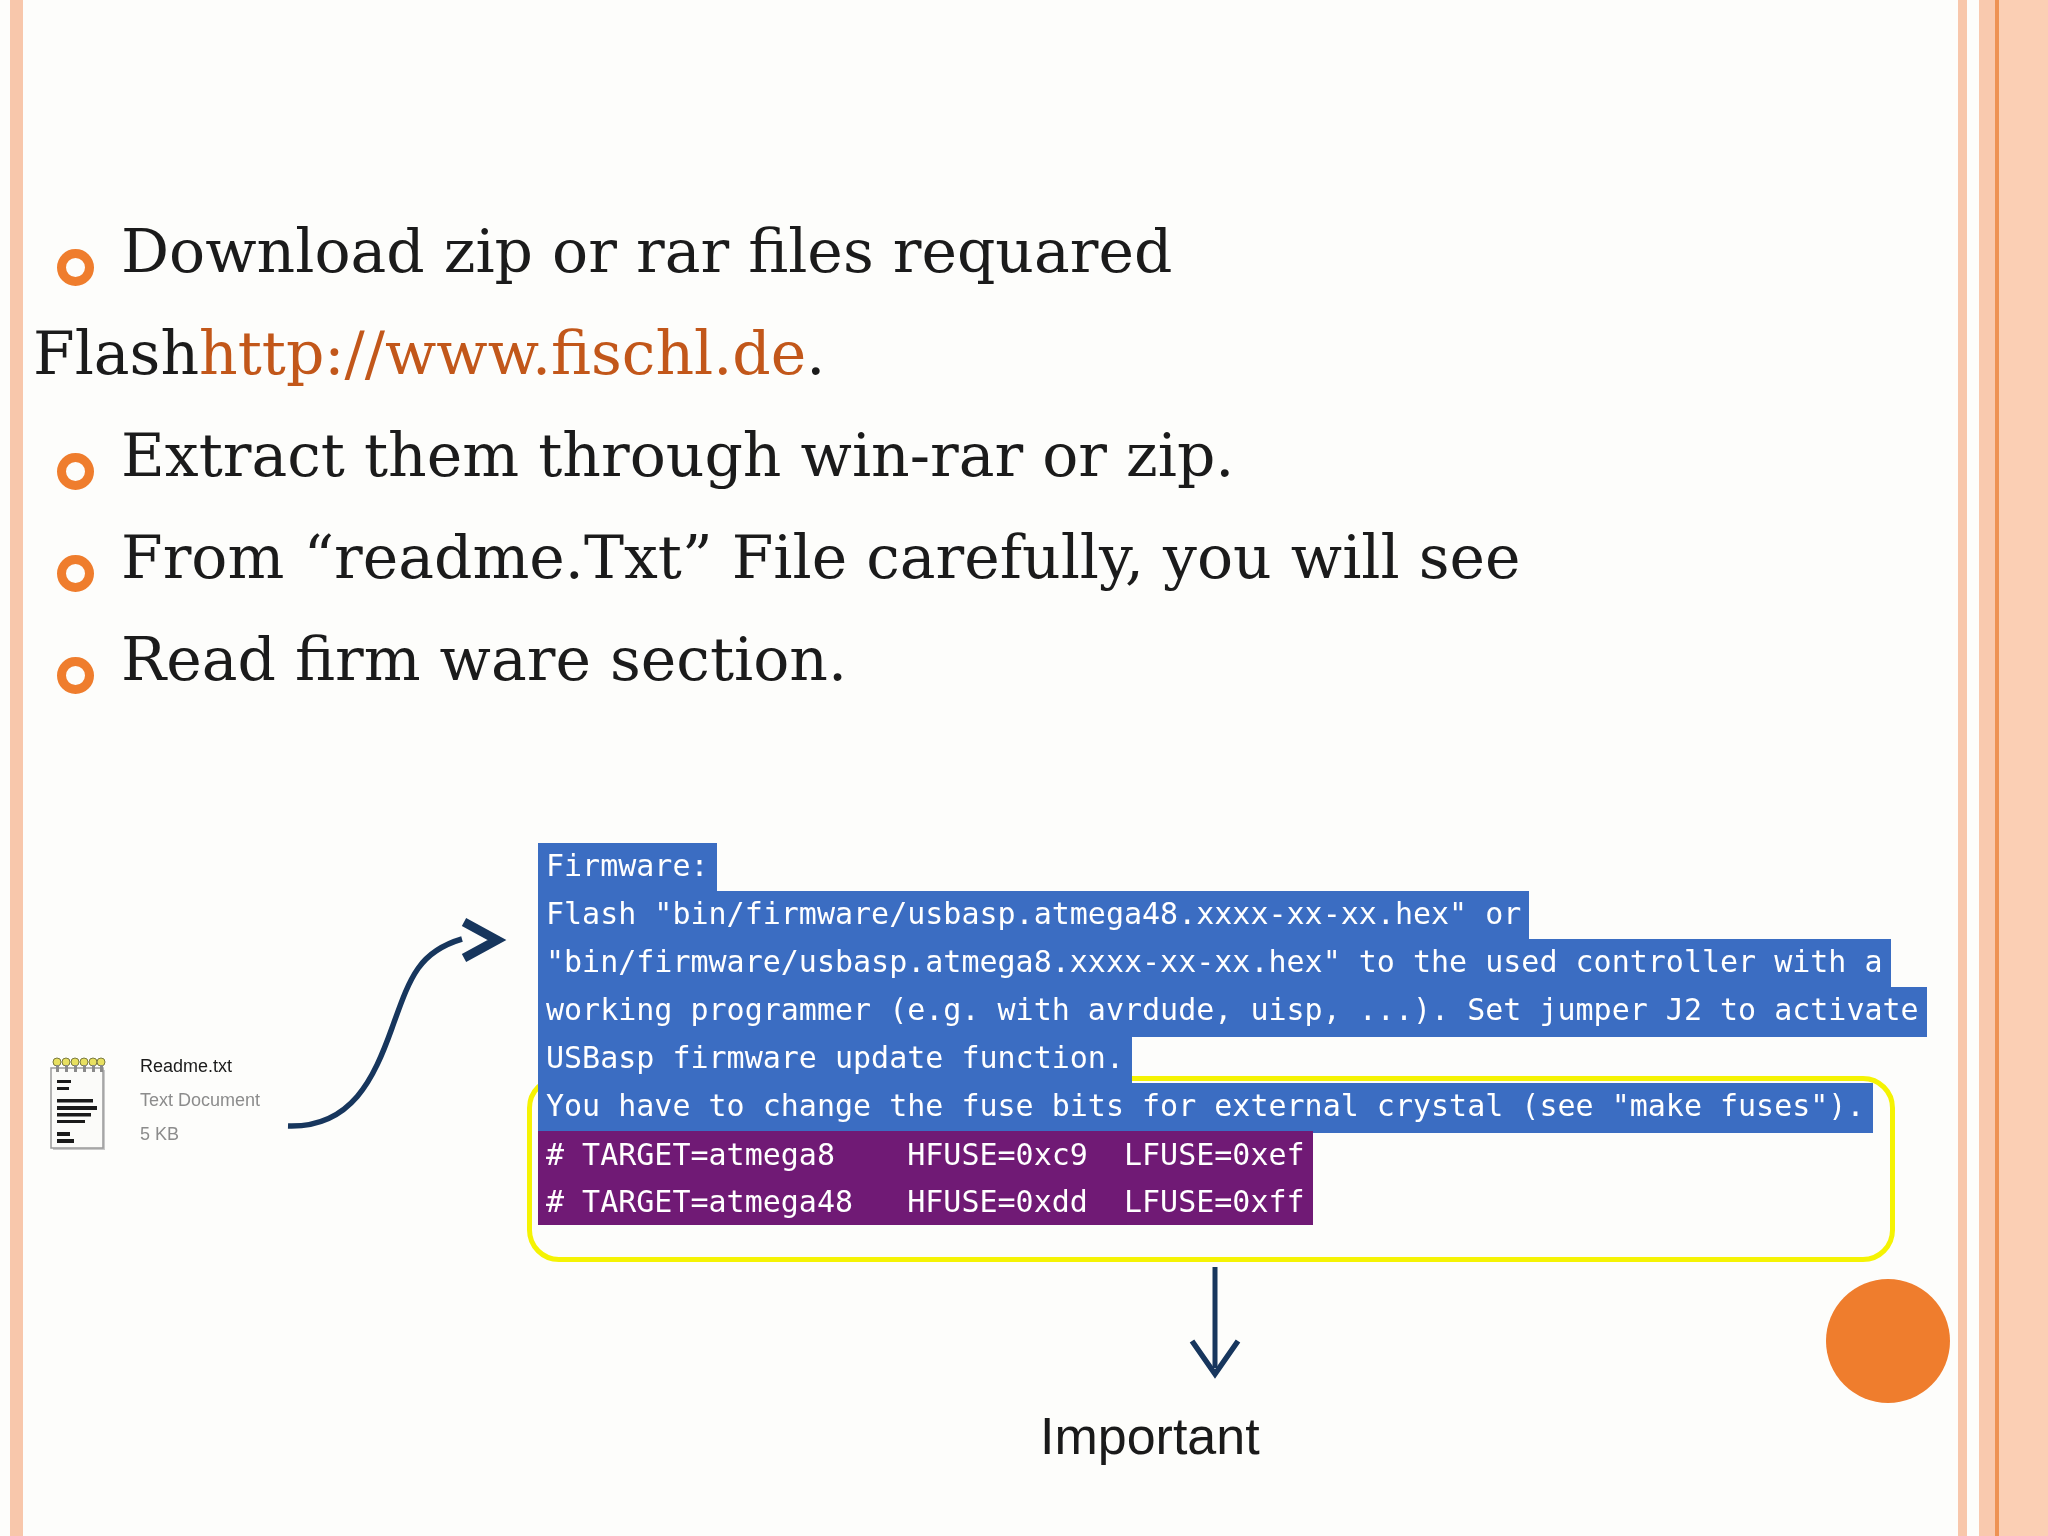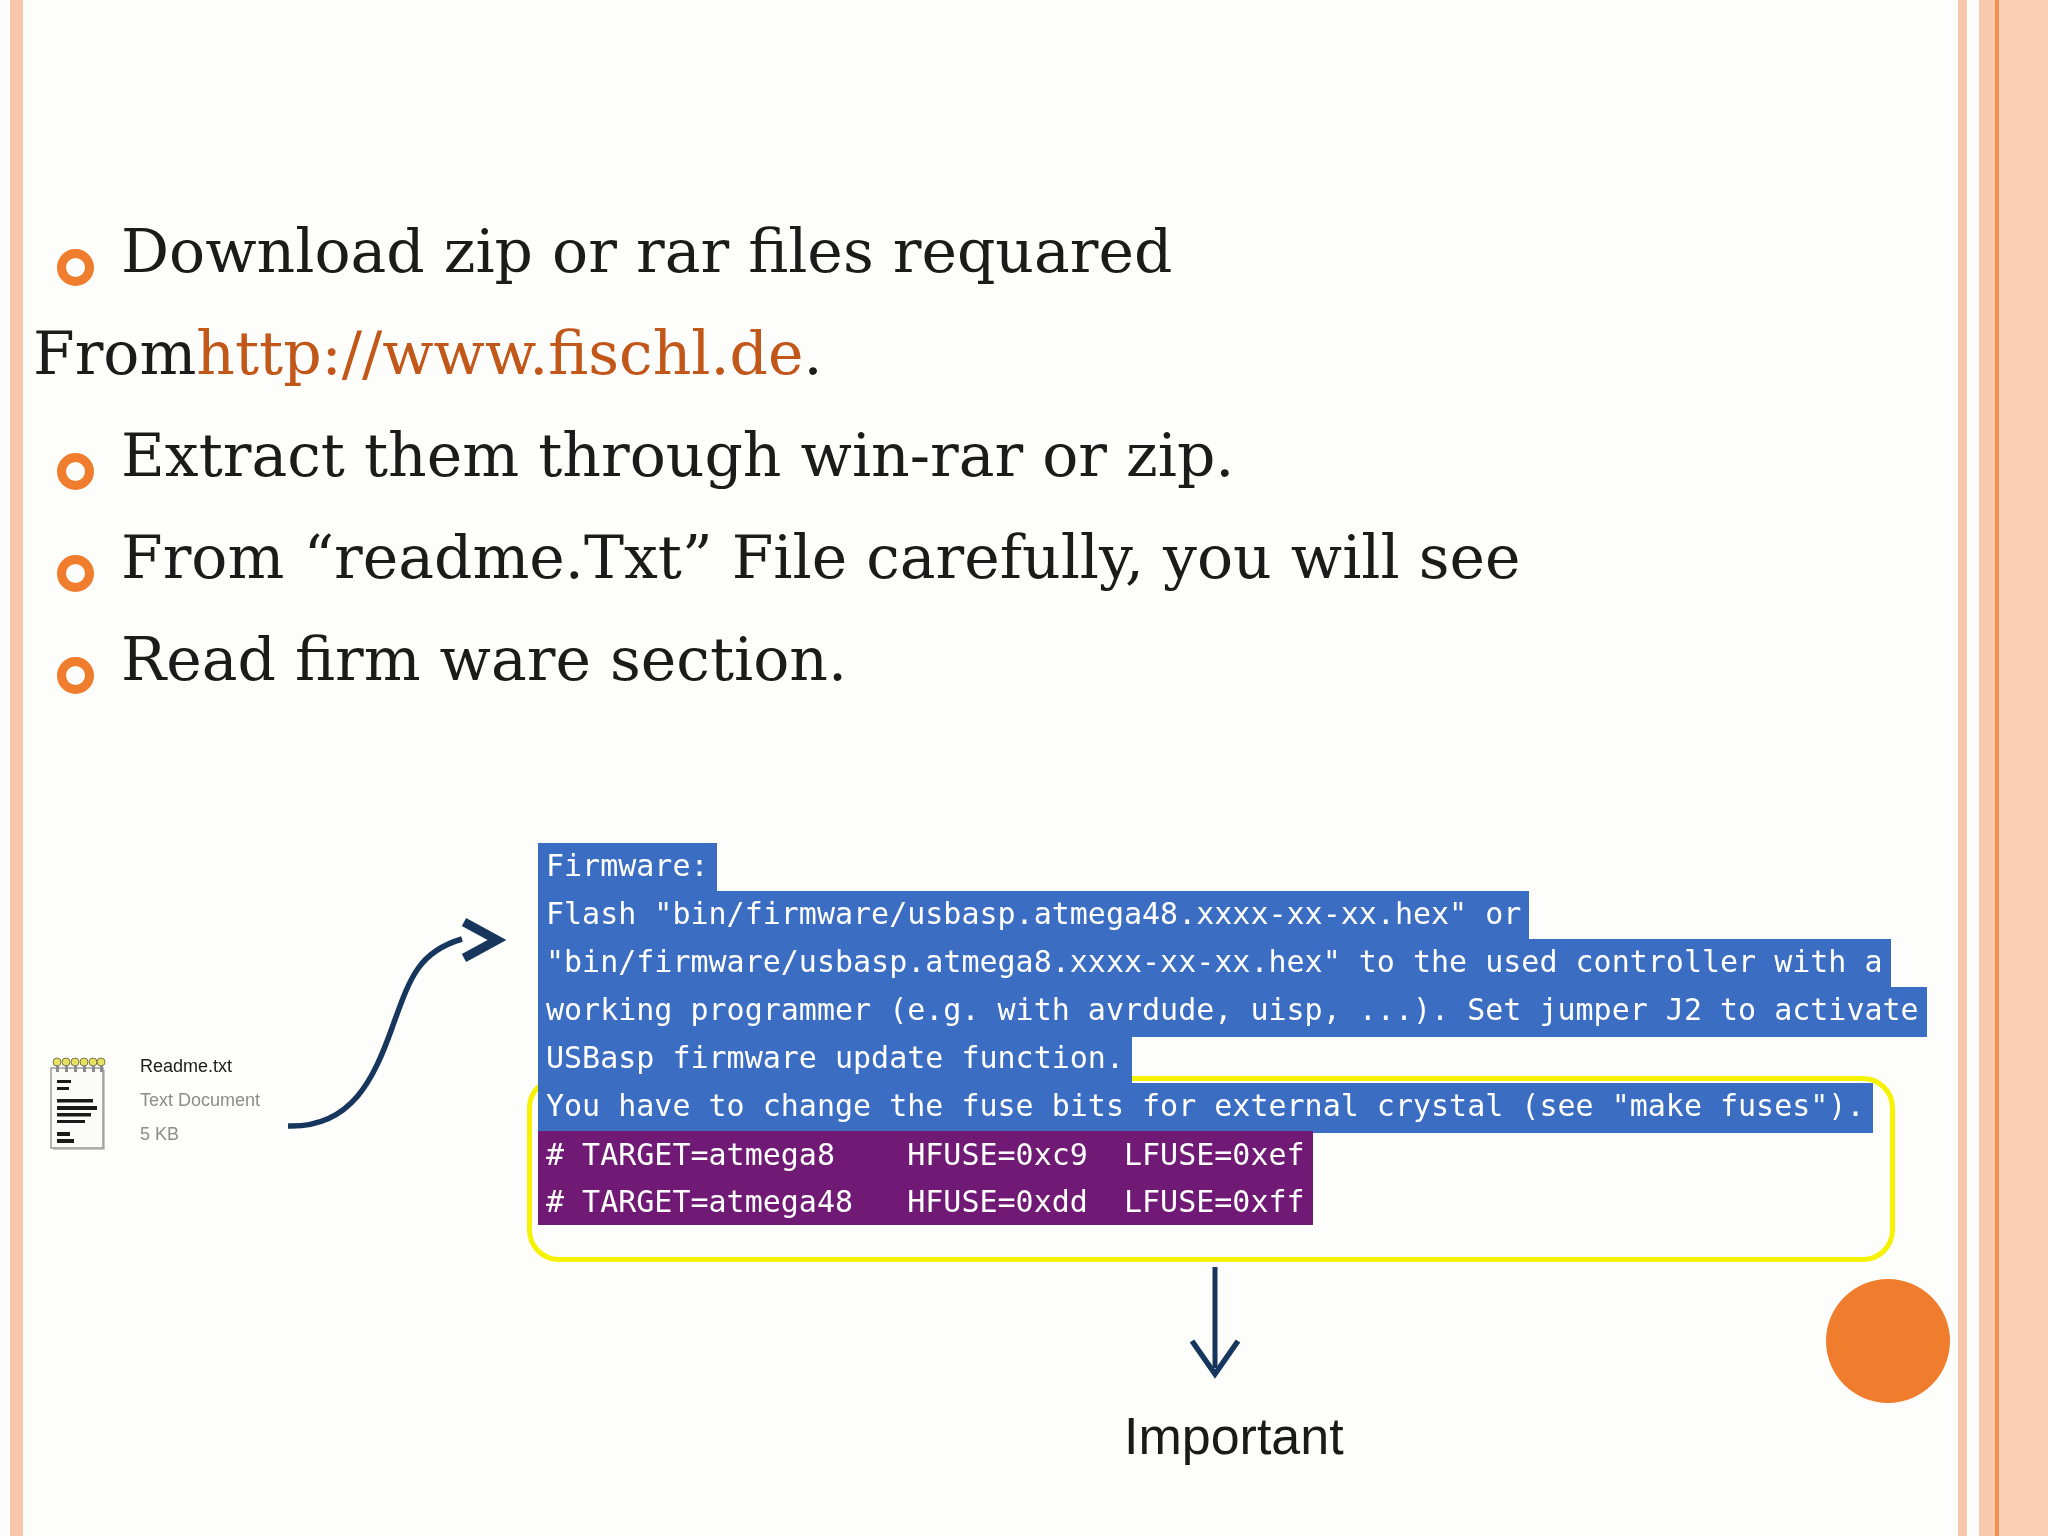--- a/index.html
+++ b/index.html
@@ -51,21 +51,21 @@
   .yellow-box{
     position:absolute;left:527px;top:1076px;width:1358px;height:176px;
     border:5px solid #F5F303;border-radius:32px;z-index:2;background:transparent;
   }
 
   
   .overlay{position:absolute;left:0;top:0;z-index:4;pointer-events:none;}
 
   
   .important{
-    position:absolute;left:1124px;top:1406px;z-index:4;
+    position:absolute;left:1040px;top:1406px;z-index:4;
     font-family:"Liberation Sans", sans-serif;font-size:52px;color:#1A1A1A;
   }
 
   
   .orange-dot{
     position:absolute;left:1826px;top:1279px;width:124px;height:124px;
     border-radius:50%;background:#EF7D2D;z-index:1;
   }
 </style>
 </head>
@@ -78,21 +78,21 @@
   <div class="vstripe stripe-r-band1"></div>
   <div class="vstripe stripe-r-dark"></div>
   <div class="vstripe stripe-r-band2"></div>
 
   <div class="bullets">
     <div class="brow withbullet">
       <span class="bullet-ring"></span>
       <span>Download zip or rar files requared</span>
     </div>
     <div class="brow">
-      <span>From </span>
+      <span>Flash </span>
         <a class="link" href="#">http://www.fischl.de</a>
         <span> .</span>
     </div>
     <div class="brow withbullet">
       <span class="bullet-ring"></span>
       <span>Extract them through win-rar or zip.</span>
     </div>
     <div class="brow withbullet">
       <span class="bullet-ring"></span>
       <span>From “readme.Txt” File carefully, you will see</span>

